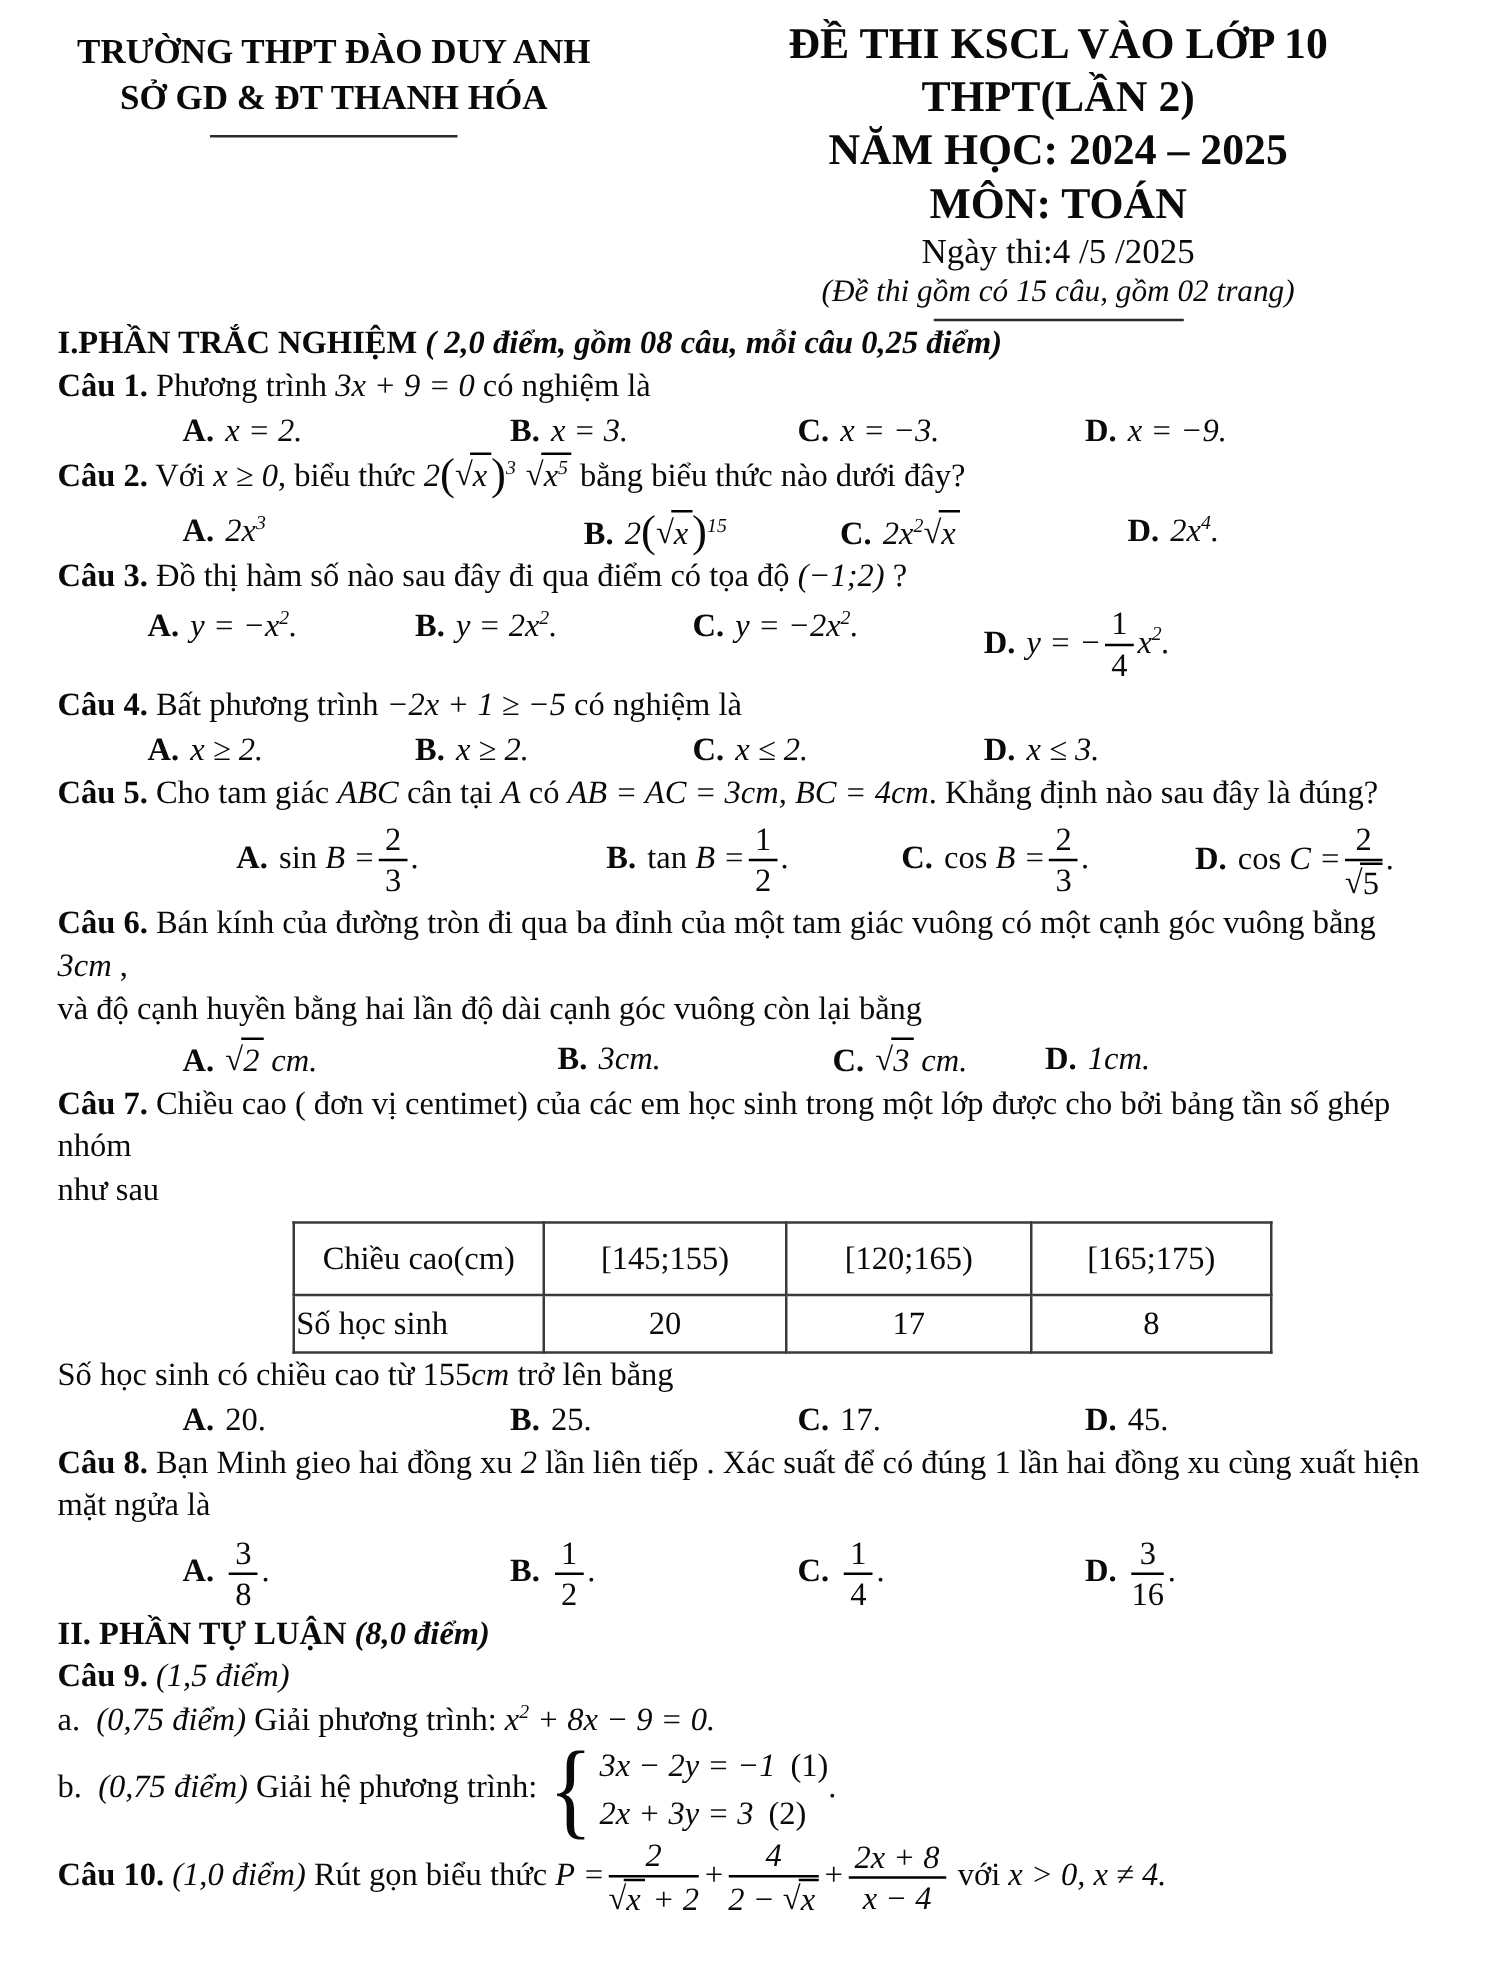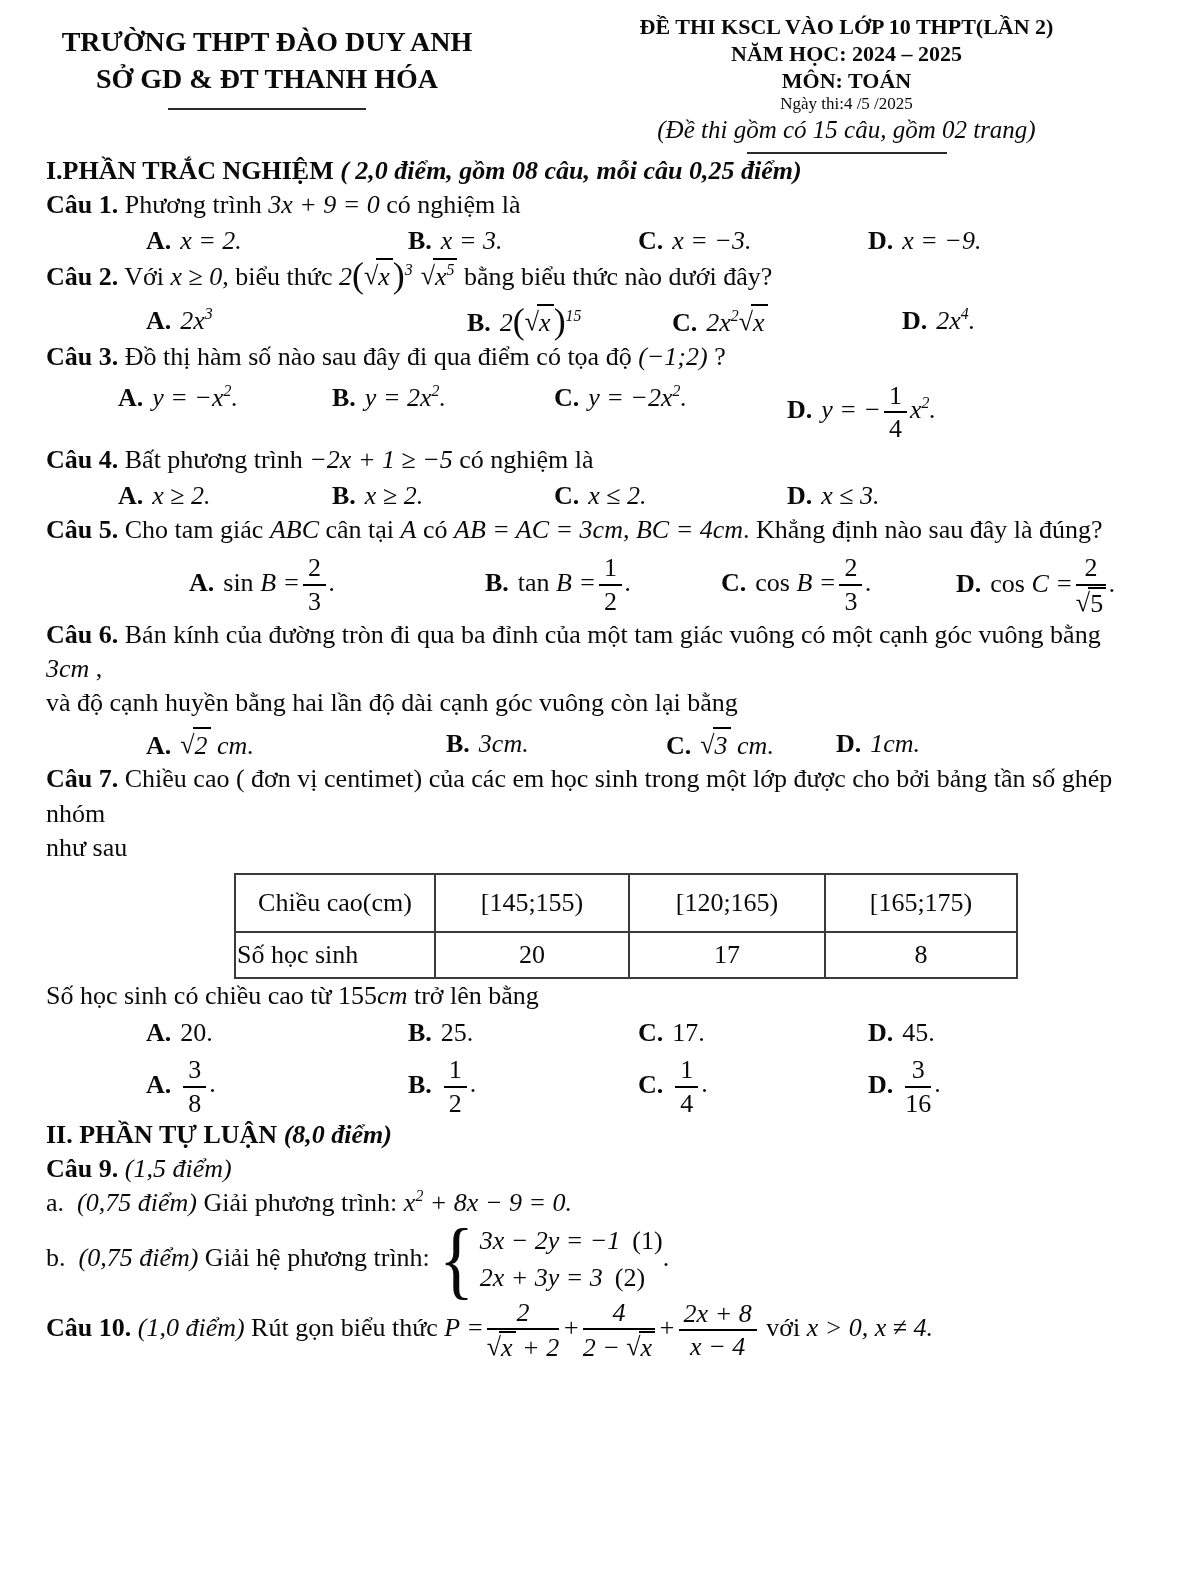--- a/index.html
+++ b/index.html
@@ -2,23 +2,23 @@
 <html><head>
 <meta charset="utf-8">
 <style>
   html,body{margin:0;padding:0;background:#fff;width:1191px;height:1569px;overflow:hidden;}
   body{font-family:"Liberation Serif","DejaVu Serif",serif;font-size:26px;color:#0a0a0a;}
   .page{padding:14px 46px 0 46px;position:relative;}
   
   .header{display:flex;}
   .h-left{width:442px;text-align:center;font-weight:bold;font-size:28px;line-height:1.32;padding-top:10px;}
   .h-right{flex:1;text-align:center;padding-left:60px;line-height:1.22;}
-  .h-right .b{font-weight:bold;font-size:22px;}
+  .h-right .b{font-weight:bold;font-size:35px;}
   .h-right .i{font-style:italic;font-size:25px;}
-  .h-right .r{font-size:17px;}
+  .h-right .r{font-size:28px;}
   .rule{height:0;border-bottom:2px solid #2a2a2a;}
   .rule-left{width:198px;margin:10px auto 0;}
   .rule-right{width:200px;margin:6px auto 0 auto;}
   
   .bold{font-weight:bold;}
   .it{font-style:italic;}
   .bi{font-weight:bold;font-style:italic;}
   .m{font-style:italic;}
   .fn{font-style:normal;}
   p.stmt{margin:0;line-height:1.32;}
@@ -154,20 +154,22 @@
     </tbody>
   </table>
   <p class="stmt mt6 indent1"><span>Số học sinh có chiều cao từ 155</span><span class="m">cm</span> <span>trở lên bằng</span></p>
   <div class="opts">
     <div class="o1"><span class="ol">A.</span><span>20.</span></div>
     <div class="o2"><span class="ol">B.</span><span>25.</span></div>
     <div class="o3"><span class="ol">C.</span><span>17.</span></div>
     <div class="o4"><span class="ol">D.</span><span>45.</span></div>
   </div>
 
+  <p class="stmt mt8"><span class="ql">Câu 8.</span> <span>Bạn Minh gieo hai đồng xu</span> <span class="m">2</span> <span>lần liên tiếp . Xác suất để có đúng 1 lần hai đồng xu cùng xuất hiện</span><br>
+  <span>mặt ngửa là</span></p>
   <div class="opts mt6">
     <div class="o1"><span class="ol">A.</span><span class="frac"><span class="num">3</span><span class="den">8</span></span><span>.</span></div>
     <div class="o2"><span class="ol">B.</span><span class="frac"><span class="num">1</span><span class="den">2</span></span><span>.</span></div>
     <div class="o3"><span class="ol">C.</span><span class="frac"><span class="num">1</span><span class="den">4</span></span><span>.</span></div>
     <div class="o4"><span class="ol">D.</span><span class="frac"><span class="num">3</span><span class="den">16</span></span><span>.</span></div>
   </div>
 
   <p class="stmt mt8"><span class="bold">II. PHẦN TỰ LUẬN</span> <span class="bi">(8,0 điểm)</span></p>
 
   <p class="stmt mt6"><span class="ql">Câu 9.</span> <span class="it">(1,5 điểm)</span></p>

